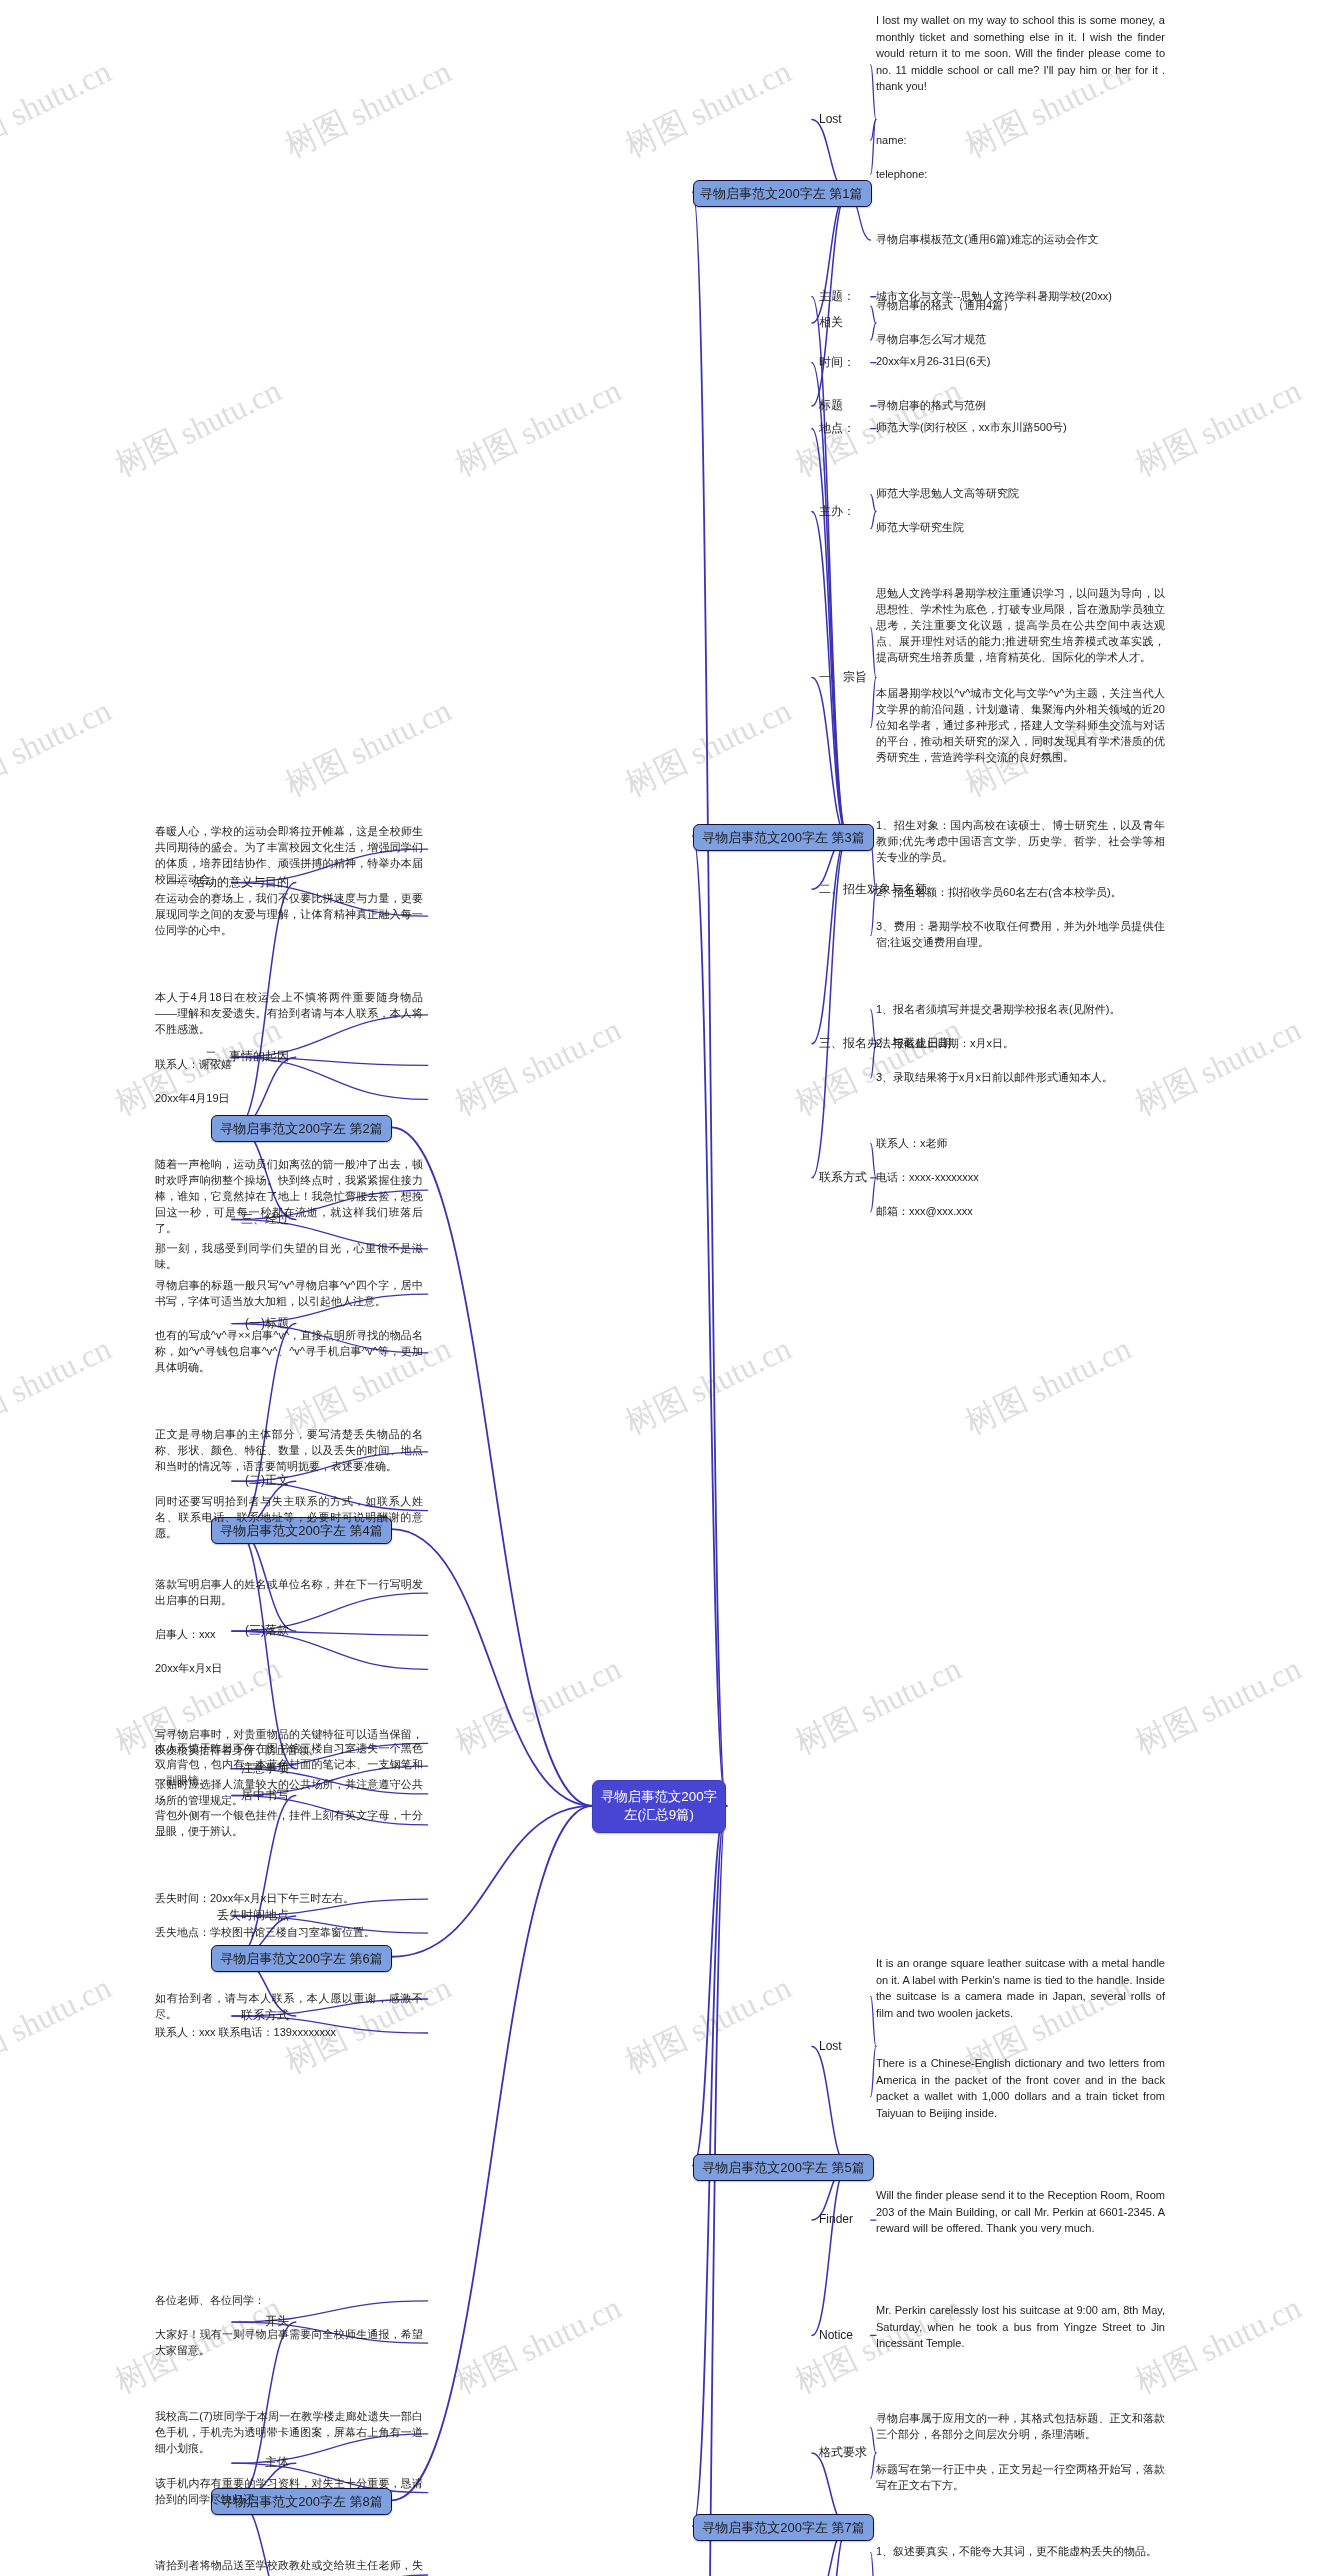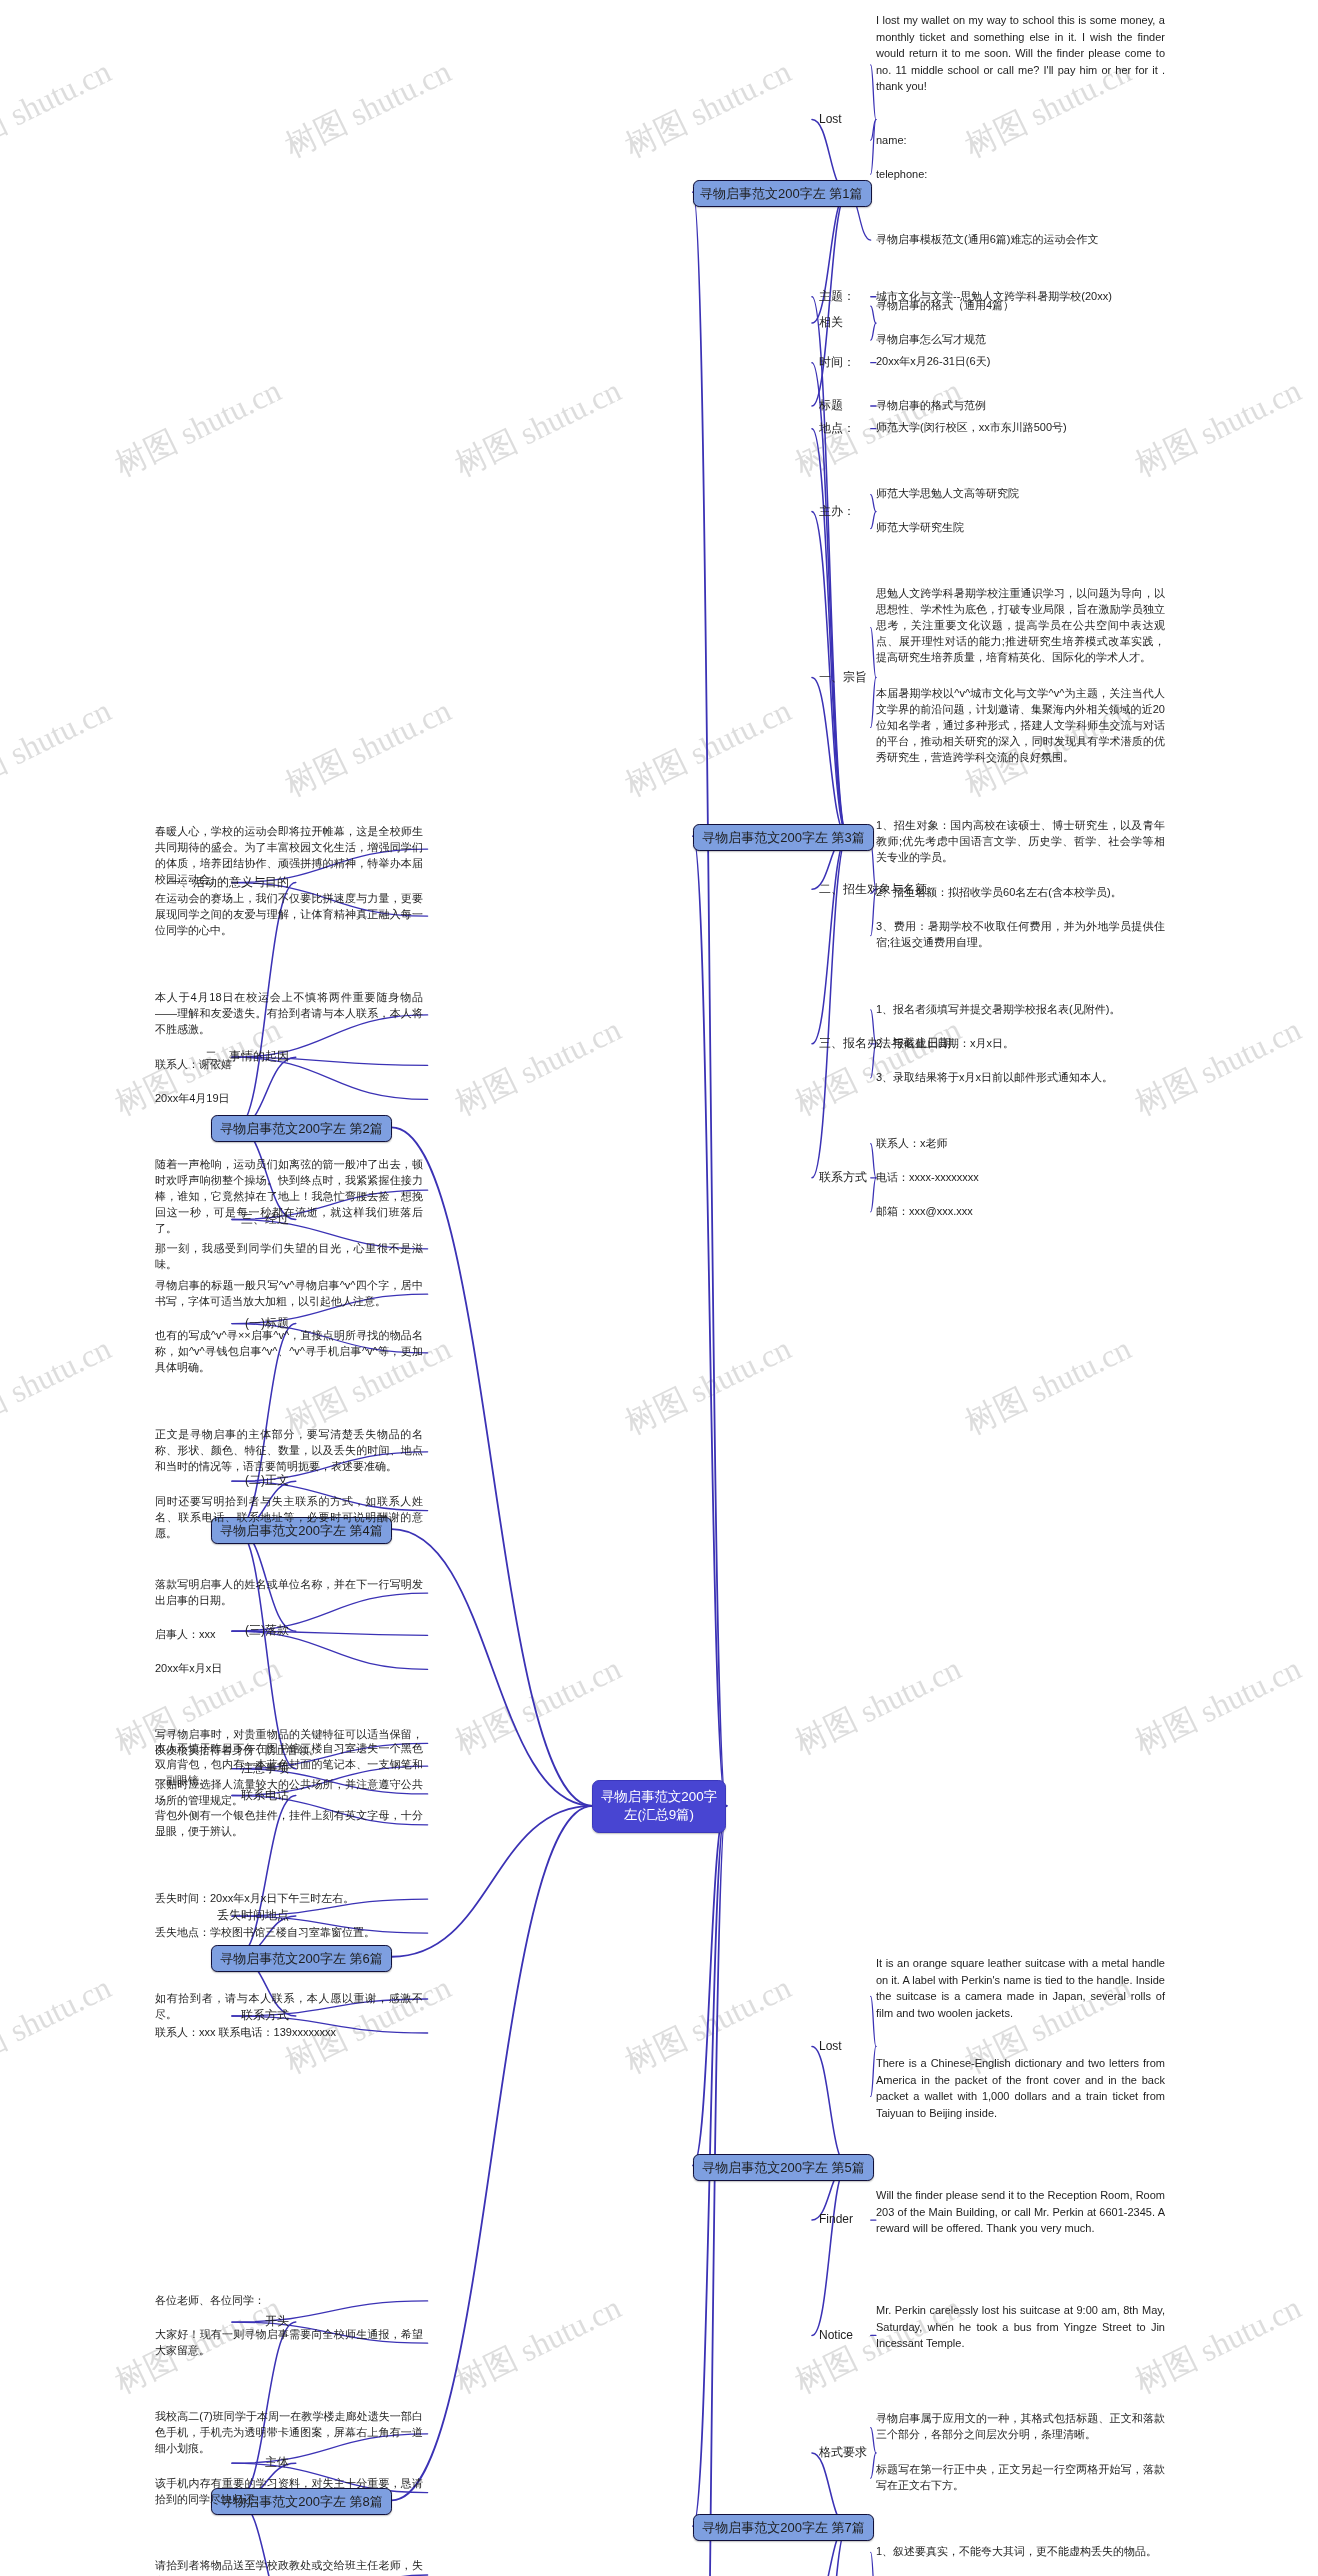--- a/index.html
+++ b/index.html
@@ -267,21 +267,21 @@
       <div class="content en" style="top: 1955px; width: 289px; left: 876px;">It is an orange square leather suitcase with a metal handle on it. A label with Perkin's name is tied to the handle. Inside the suitcase is a camera made in Japan, several rolls of film and two woolen jackets.</div>
       <div class="content en" style="top: 2055px; width: 289px; left: 876px;">There is a Chinese-English dictionary and two letters from America in the packet of the front cover and in the back packet a wallet with 1,000 dollars and a train ticket from Taiyuan to Beijing inside.</div>
       <div class="sublabel" style="top: 2039px; left: 819px;">Lost</div>
       <div class="content en" style="top: 2187px; width: 289px; left: 876px;">Will the finder please send it to the Reception Room, Room 203 of the Main Building, or call Mr. Perkin at 6601-2345. A reward will be offered. Thank you very much.</div>
       <div class="sublabel" style="top: 2212px; left: 819px;">Finder</div>
       <div class="content en" style="top: 2302px; width: 289px; left: 876px;">Mr. Perkin carelessly lost his suitcase at 9:00 am, 8th May, Saturday, when he took a bus from Yingze Street to Jin Incessant Temple.</div>
       <div class="sublabel" style="top: 2328px; left: 819px;">Notice</div>
       <div class="node" style="top: 1945px; left: auto; right: 927px;">寻物启事范文200字左 第6篇</div>
       <div class="content" style="top: 1741px; width: 268px; left: auto; right: 896px;">本人不慎于昨日下午在图书馆三楼自习室遗失一个黑色双肩背包，包内有一本蓝色封面的笔记本、一支钢笔和一副眼镜。</div>
       <div class="content" style="top: 1808px; width: 268px; left: auto; right: 896px;">背包外侧有一个银色挂件，挂件上刻有英文字母，十分显眼，便于辨认。</div>
-      <div class="sublabel" style="top: 1788px; left: auto; right: 1030px;">联系电话</div>
+      <div class="sublabel" style="top: 1788px; left: auto; right: 1030px;">居中书写</div>
       <div class="content" style="top: 1891px; width: 268px; left: auto; right: 896px;">丢失时间：20xx年x月x日下午三时左右。</div>
       <div class="content" style="top: 1925px; width: 268px; left: auto; right: 896px;">丢失地点：学校图书馆三楼自习室靠窗位置。</div>
       <div class="sublabel" style="top: 1908px; left: auto; right: 1030px;">丢失时间地点</div>
       <div class="content" style="top: 1991px; width: 268px; left: auto; right: 896px;">如有拾到者，请与本人联系，本人愿以重谢，感激不尽。</div>
       <div class="content" style="top: 2025px; width: 268px; left: auto; right: 896px;">联系人：xxx  联系电话：139xxxxxxxx</div>
       <div class="sublabel" style="top: 2008px; left: auto; right: 1030px;">联系方式</div>
       <div class="node" style="top: 2514px; left: 693px;">寻物启事范文200字左 第7篇</div>
       <div class="content" style="top: 2411px; width: 289px; left: 876px;">寻物启事属于应用文的一种，其格式包括标题、正文和落款三个部分，各部分之间层次分明，条理清晰。</div>
       <div class="content" style="top: 2462px; width: 289px; left: 876px;">标题写在第一行正中央，正文另起一行空两格开始写，落款写在正文右下方。</div>
       <div class="sublabel" style="top: 2445px; left: 819px;">格式要求</div>

